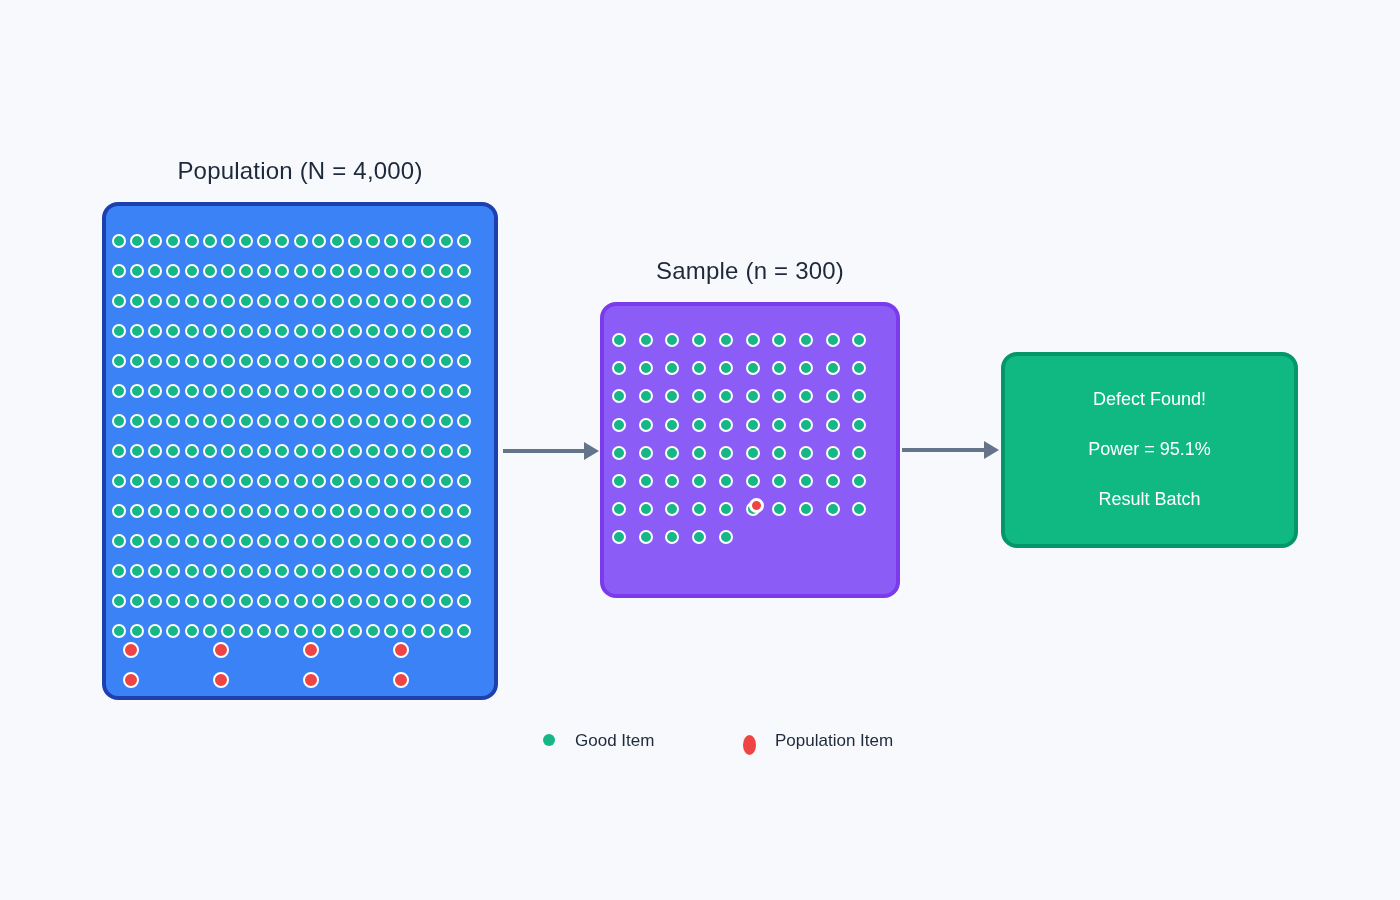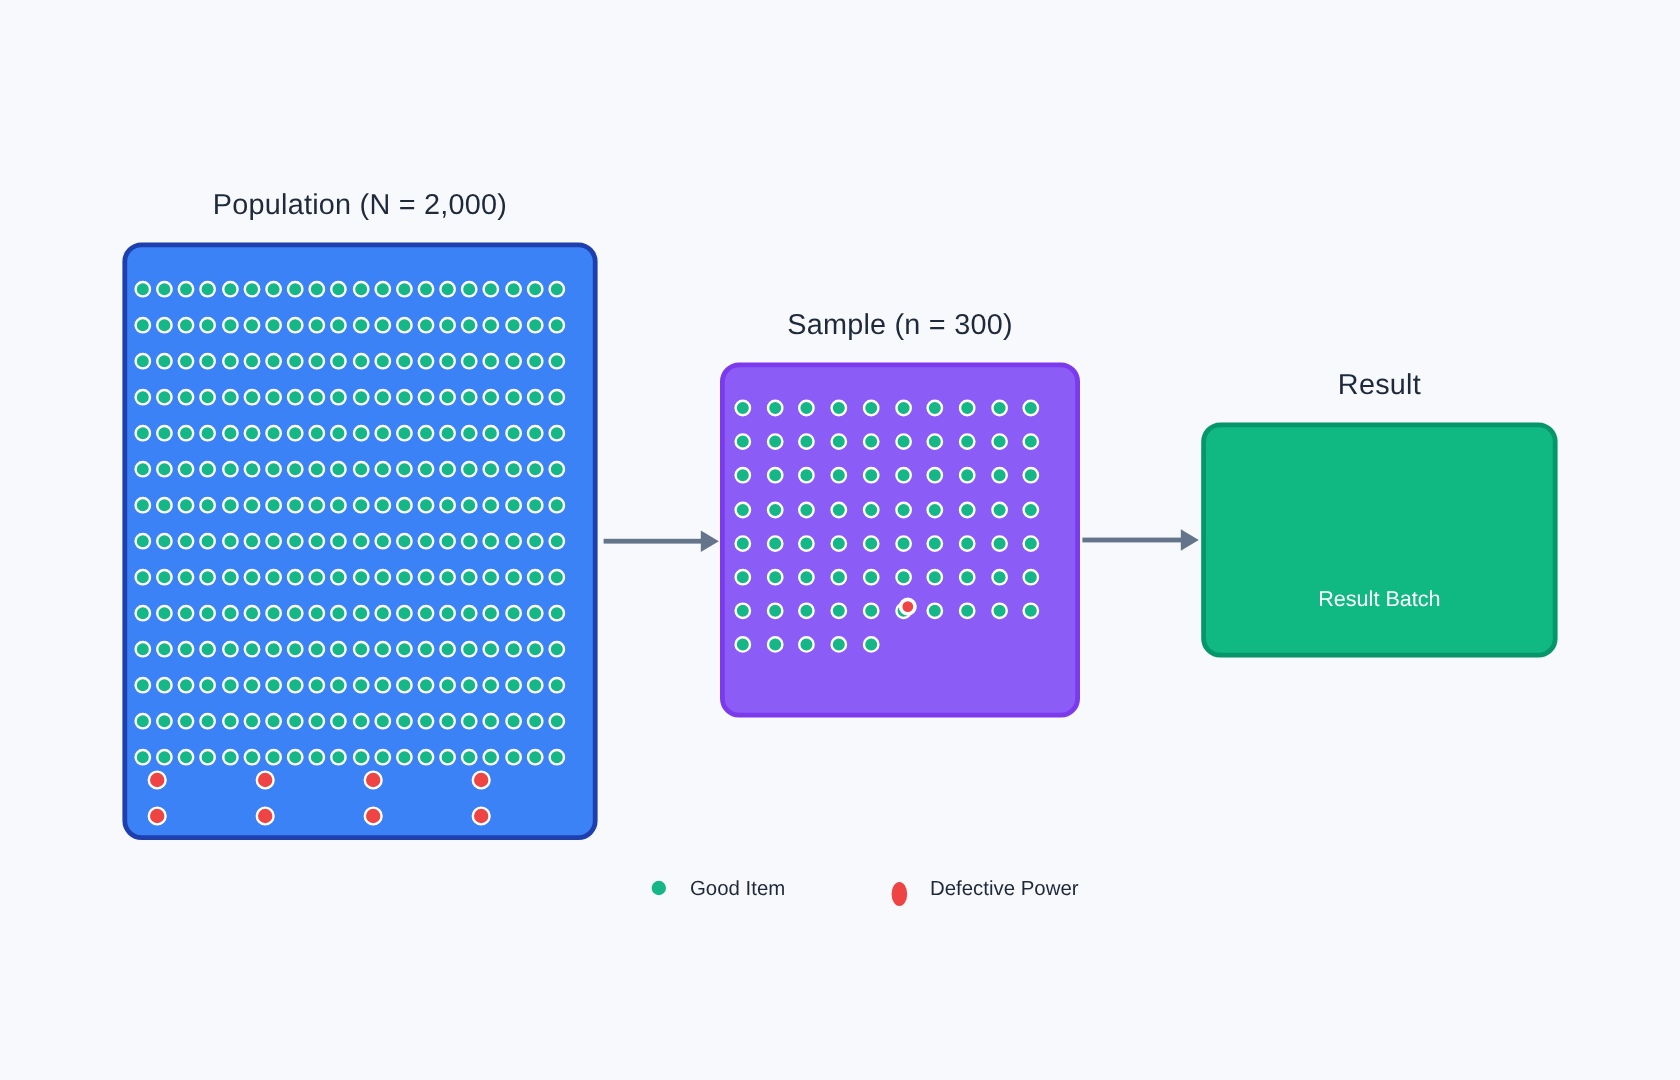--- a/index.html
+++ b/index.html
@@ -70,21 +70,21 @@
   .defect-marker { left: 743px; top: 735px; width: 13px; height: 20px; }
   .legend-label  { position: absolute; font-size: 17px; line-height: 20px; }
   .good-label    { left: 575px; top: 731px; }
   .defect-label  { left: 775px; top: 731px; }
 </style>
 </head>
 <body>
 
 <div class="stage" style="background: rgb(247, 249, 252);">
 
-  <div class="title pop-title" style="color: rgb(30, 41, 59);">Population (N = 2,000)</div>
+  <div class="title pop-title" style="color: rgb(30, 41, 59);">Population (N = 4,000)</div>
   <div class="box pop-box" style="background: rgb(59, 130, 246); border-color: rgb(30, 64, 175);">
     <div class="dots">
         <div class="dot" style="width: 14px; height: 14px; left: 6px; top: 28px; background: rgb(21, 183, 134); border-width: 2px;"></div>
         <div class="dot" style="width: 14px; height: 14px; left: 24.15px; top: 28px; background: rgb(21, 183, 134); border-width: 2px;"></div>
         <div class="dot" style="width: 14px; height: 14px; left: 42.3px; top: 28px; background: rgb(21, 183, 134); border-width: 2px;"></div>
         <div class="dot" style="width: 14px; height: 14px; left: 60.45px; top: 28px; background: rgb(21, 183, 134); border-width: 2px;"></div>
         <div class="dot" style="width: 14px; height: 14px; left: 78.6px; top: 28px; background: rgb(21, 183, 134); border-width: 2px;"></div>
         <div class="dot" style="width: 14px; height: 14px; left: 96.75px; top: 28px; background: rgb(21, 183, 134); border-width: 2px;"></div>
         <div class="dot" style="width: 14px; height: 14px; left: 114.9px; top: 28px; background: rgb(21, 183, 134); border-width: 2px;"></div>
         <div class="dot" style="width: 14px; height: 14px; left: 133.05px; top: 28px; background: rgb(21, 183, 134); border-width: 2px;"></div>
@@ -446,32 +446,33 @@
         <div class="dot" style="width: 14px; height: 14px; left: 248.3px; top: 196.2px; background: rgb(21, 183, 134); border-width: 2px;"></div>
         <div class="dot" style="width: 14px; height: 14px; left: 8px; top: 224.4px; background: rgb(21, 183, 134); border-width: 2px;"></div>
         <div class="dot" style="width: 14px; height: 14px; left: 34.7px; top: 224.4px; background: rgb(21, 183, 134); border-width: 2px;"></div>
         <div class="dot" style="width: 14px; height: 14px; left: 61.4px; top: 224.4px; background: rgb(21, 183, 134); border-width: 2px;"></div>
         <div class="dot" style="width: 14px; height: 14px; left: 88.1px; top: 224.4px; background: rgb(21, 183, 134); border-width: 2px;"></div>
         <div class="dot" style="width: 14px; height: 14px; left: 114.8px; top: 224.4px; background: rgb(21, 183, 134); border-width: 2px;"></div>
         <div class="dot" style="width: 15px; height: 15px; left: 145px; top: 191.7px; background: rgb(239, 68, 68); border-width: 3px;"></div>
       </div>
   </div>
 
-  <div class="title result-title" style="color: rgb(30, 41, 59);">Result</div>
   <div class="box result-box" style="background: rgb(16, 185, 129); border-color: rgb(5, 150, 105);">
+    <div class="result-line l1" style="color: rgb(255, 255, 255);">Defect Found!</div>
+    <div class="result-line l2" style="color: rgb(255, 255, 255);">Power = 95.1%</div>
     <div class="result-line l3" style="color: rgb(255, 255, 255);">Result Batch</div>
   </div>
 
   <div class="arrow arrow1" style="background: rgb(100, 116, 139);">
     <div class="head" style="border-left-color: rgb(100, 116, 139);"></div>
   </div>
   <div class="arrow arrow2" style="background: rgb(100, 116, 139);">
     <div class="head" style="border-left-color: rgb(100, 116, 139);"></div>
   </div>
 
   <div class="legend">
     <span class="legend-marker good-marker" style="background: rgb(21, 183, 134);"></span>
     <span class="legend-label good-label" style="color: rgb(30, 41, 59);">Good Item</span>
     <span class="legend-marker defect-marker" style="background: rgb(239, 68, 68);"></span>
-    <span class="legend-label defect-label" style="color: rgb(30, 41, 59);">Defective Power</span>
+    <span class="legend-label defect-label" style="color: rgb(30, 41, 59);">Population Item</span>
   </div>
 
 </div>
 
 </body></html>

